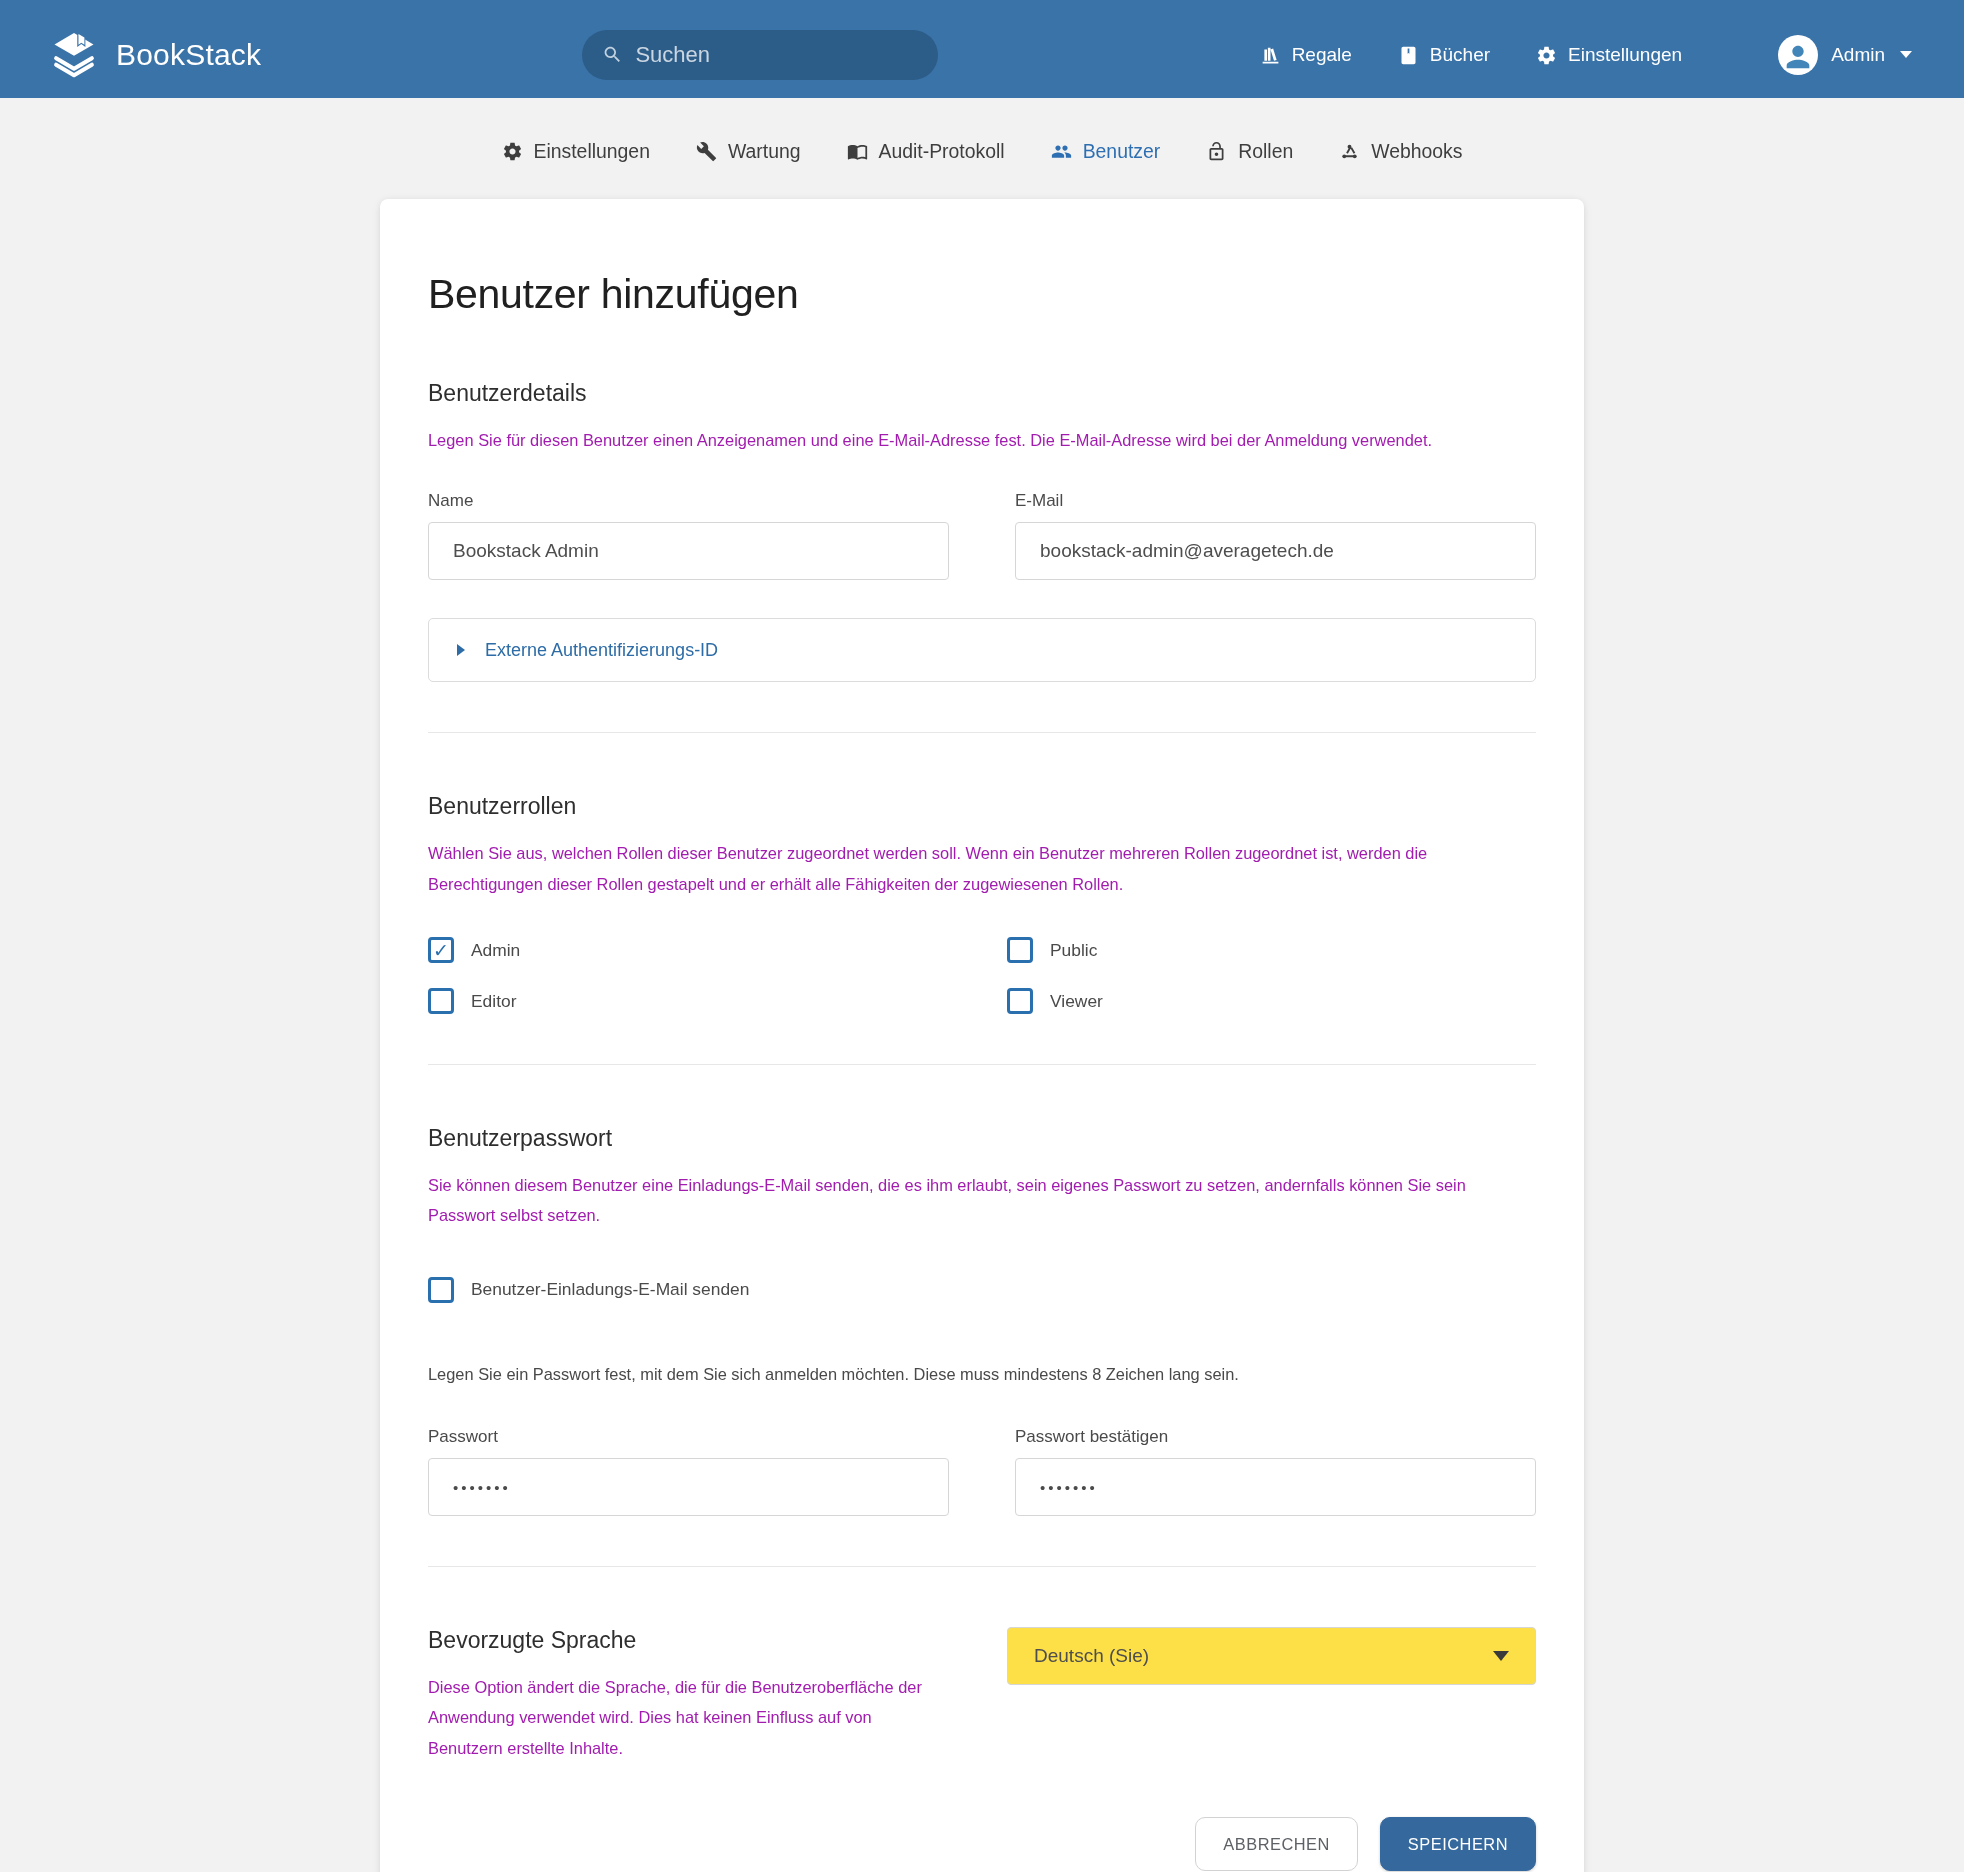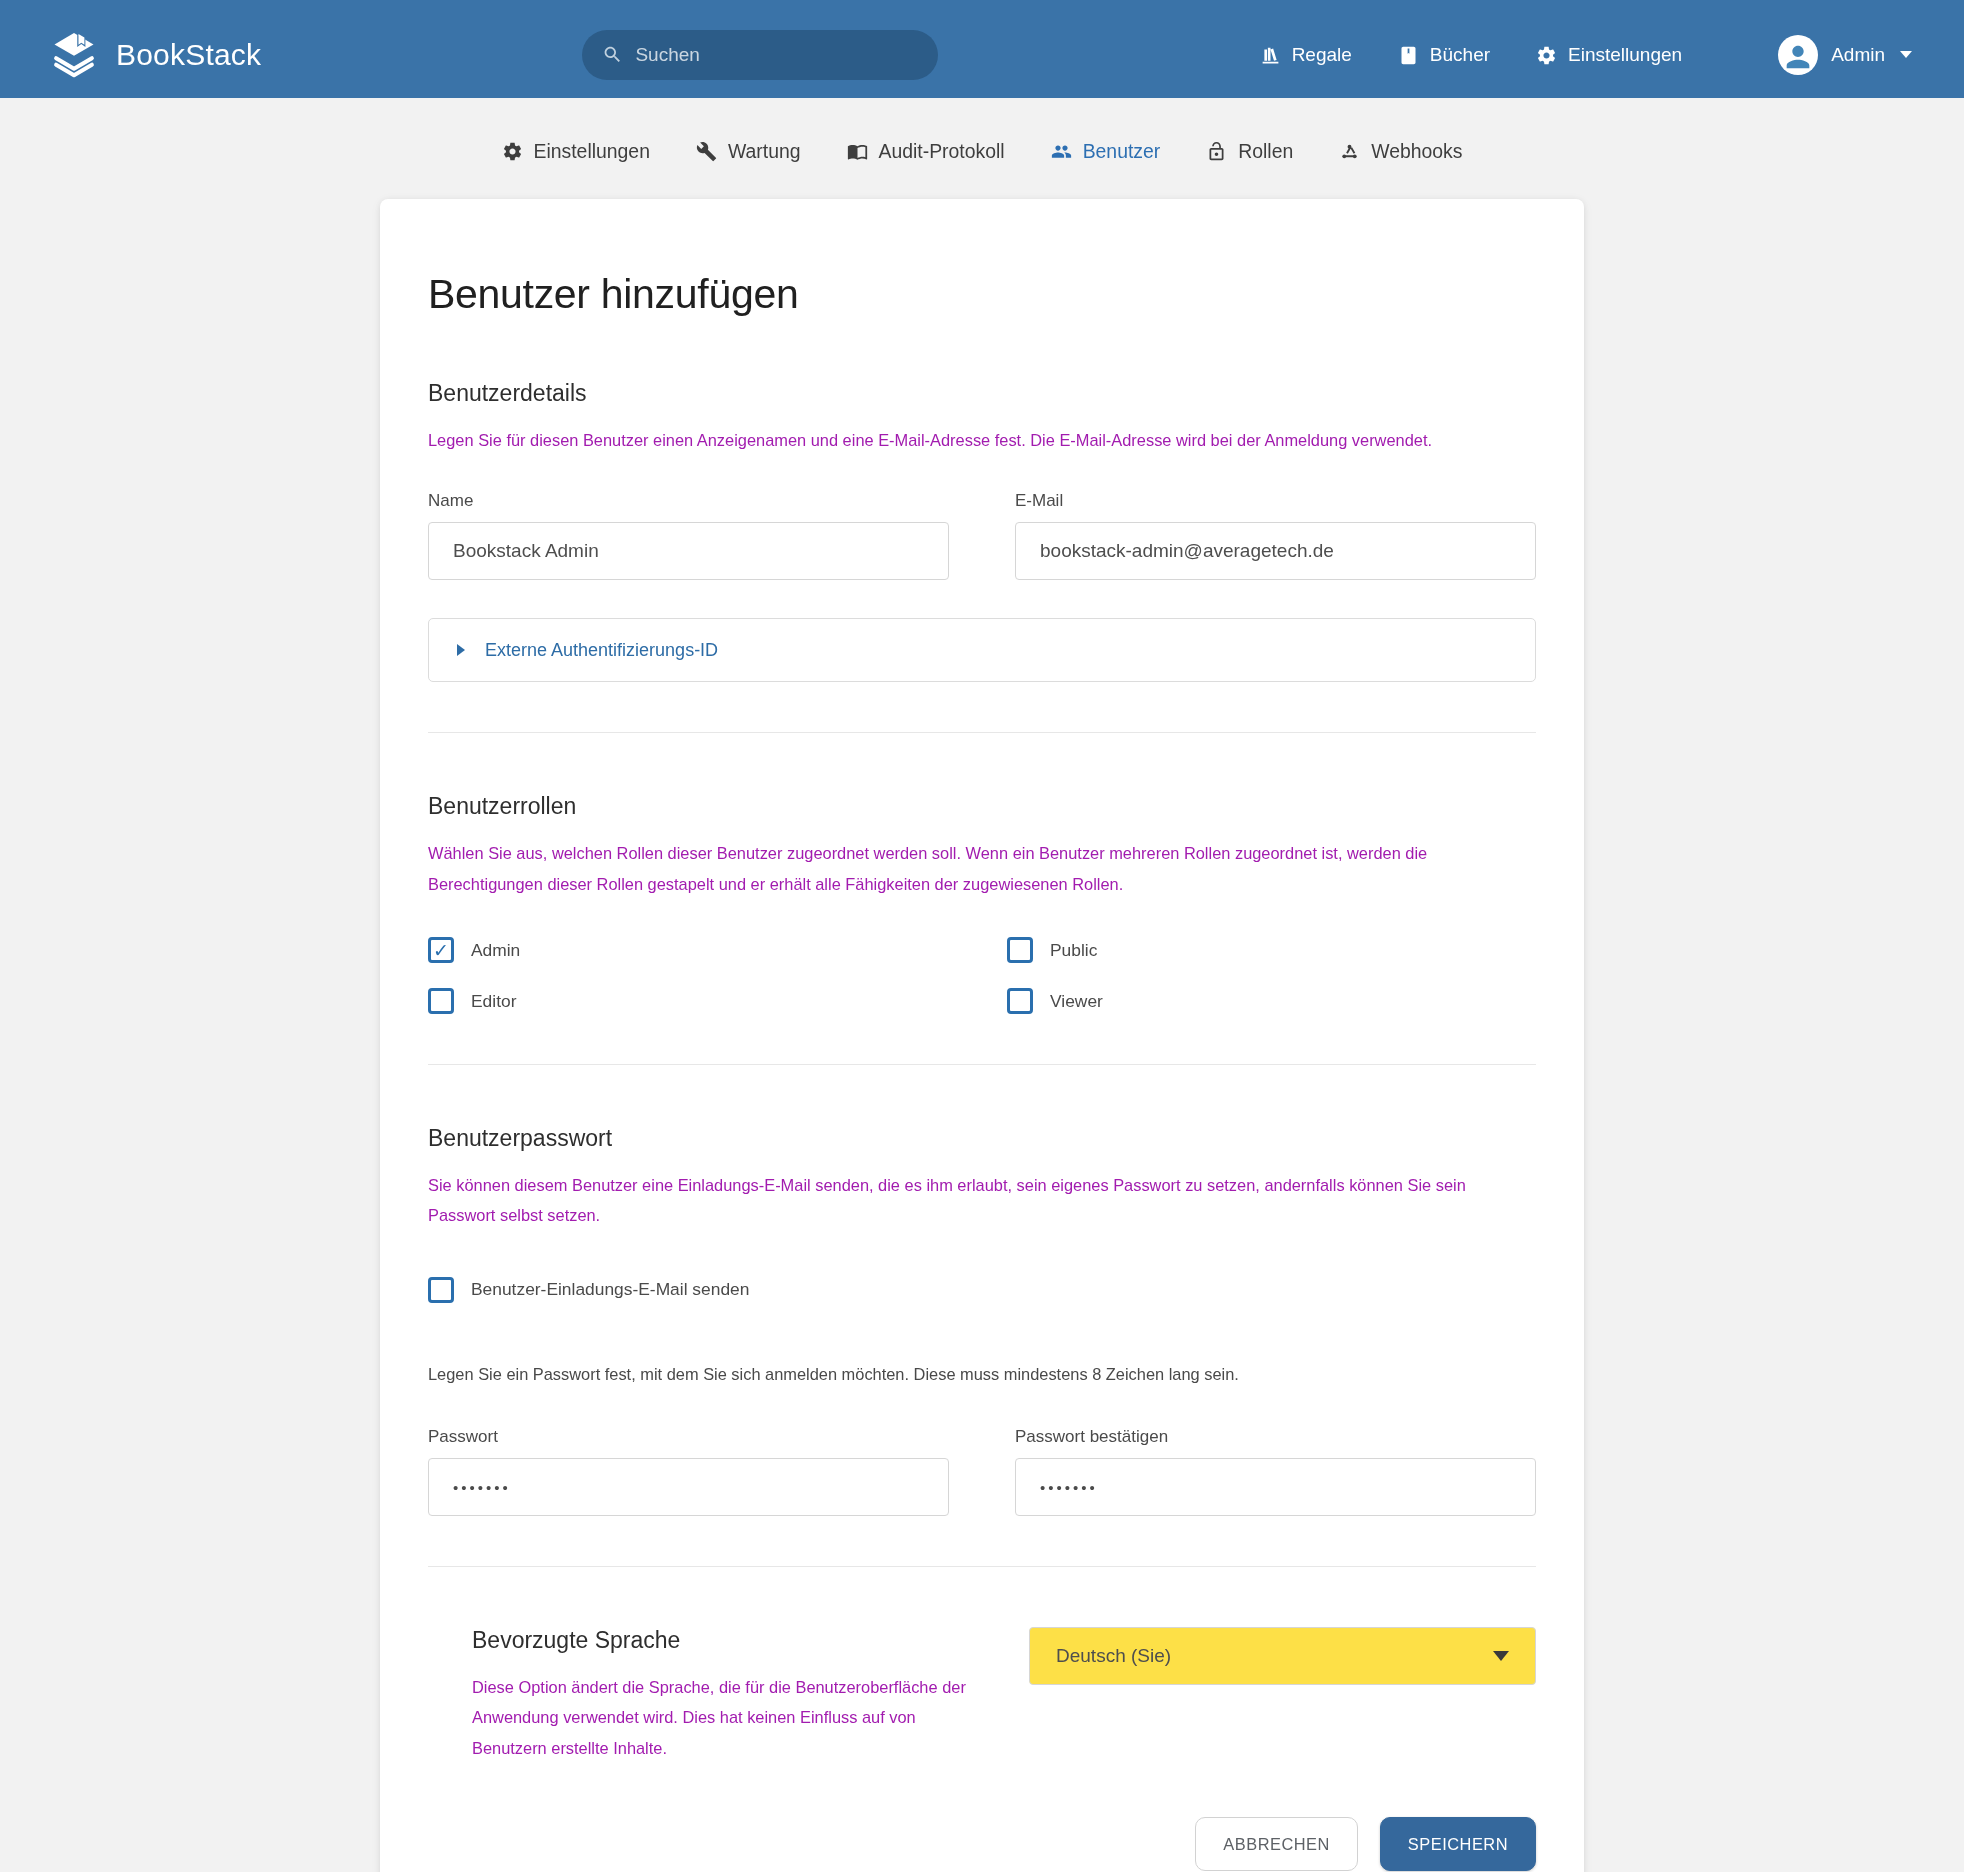--- a/index.html
+++ b/index.html
@@ -30,21 +30,21 @@
     width: 356px; height: 50px;
     background: rgba(15,42,68,0.32);
     border-radius: 26px;
     display: flex; align-items: center;
     padding: 0 20px;
     gap: 12px;
   }
   .search-box svg { width: 21px; height: 21px; flex: 0 0 auto; opacity: .85; }
   .search-box input {
     background: transparent; border: none; outline: none;
-    color: #fff; font-size: 19px; width: 100%;
+    color: #fff; font-size: 22px; width: 100%;
     font-family: inherit;
   }
   .search-box input::placeholder { color: rgba(255,255,255,0.75); }
 
   .nav-links { display: flex; align-items: center; gap: 46px; }
   .nav-link {
     display: flex; align-items: flex-end; gap: 11px;
     color: #fff; font-size: 19px; cursor: pointer; text-decoration: none;
   }
   .nav-link svg { width: 21px; height: 21px; fill: #fff; }
@@ -123,21 +123,21 @@
   .invite-row { margin-top: 46px; }
   p.set-pass { font-size: 16.4px; color: #494949; line-height: 1.85; margin: 56px 0 38px; }
   .dots-input {
     width: 100%; height: 58px;
     border: 1.5px solid #d6d6d6; border-radius: 4px;
     padding: 0 24px; display: flex; align-items: center;
   }
   .dots { font-size: 15px; letter-spacing: 3px; color: #4b4b4b; }
 
   
-  .lang-grid { display: grid; grid-template-columns: 1fr 1fr; column-gap: 50px; margin-left: 44px; }
+  .lang-grid { display: grid; grid-template-columns: 1fr 1fr; column-gap: 50px; }
   .lang-grid .desc { max-width: 498px; margin: 0; }
   .select {
     height: 58px; border: 1.5px solid #d6d6d6; border-radius: 4px;
     display: flex; align-items: center; justify-content: space-between;
     padding: 0 26px; cursor: pointer; background: #fde047;
   }
   .select .sel-value { font-size: 19px; color: #4e4e4e; }
   .select .sel-arrow {
     width: 0; height: 0;
     border-left: 8px solid transparent; border-right: 8px solid transparent;

